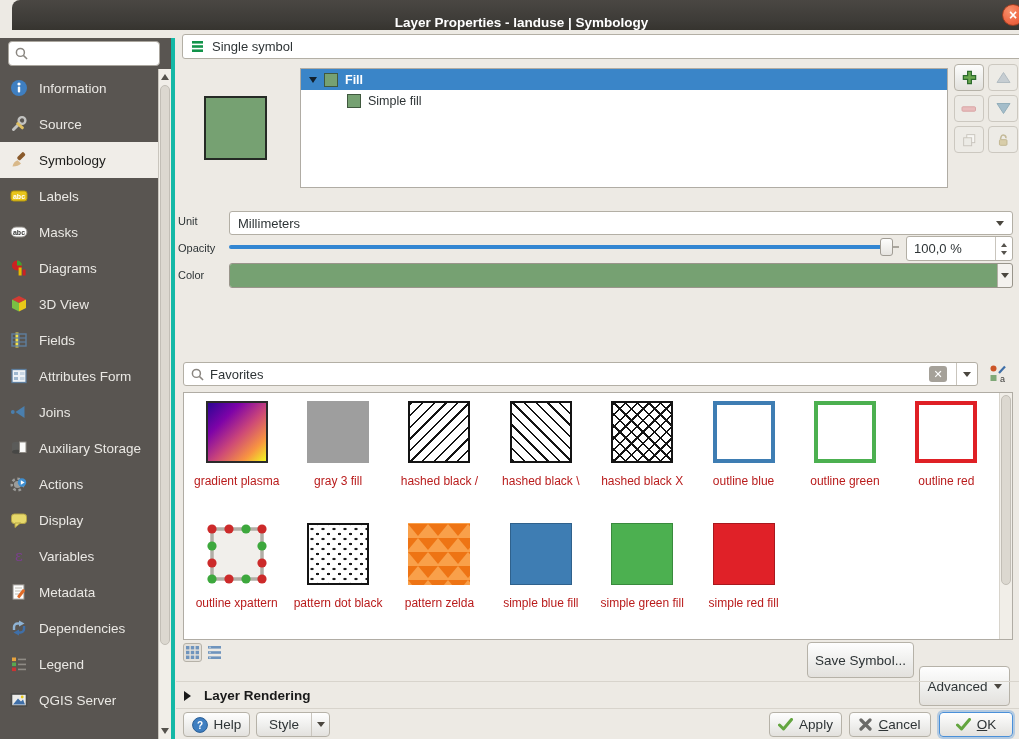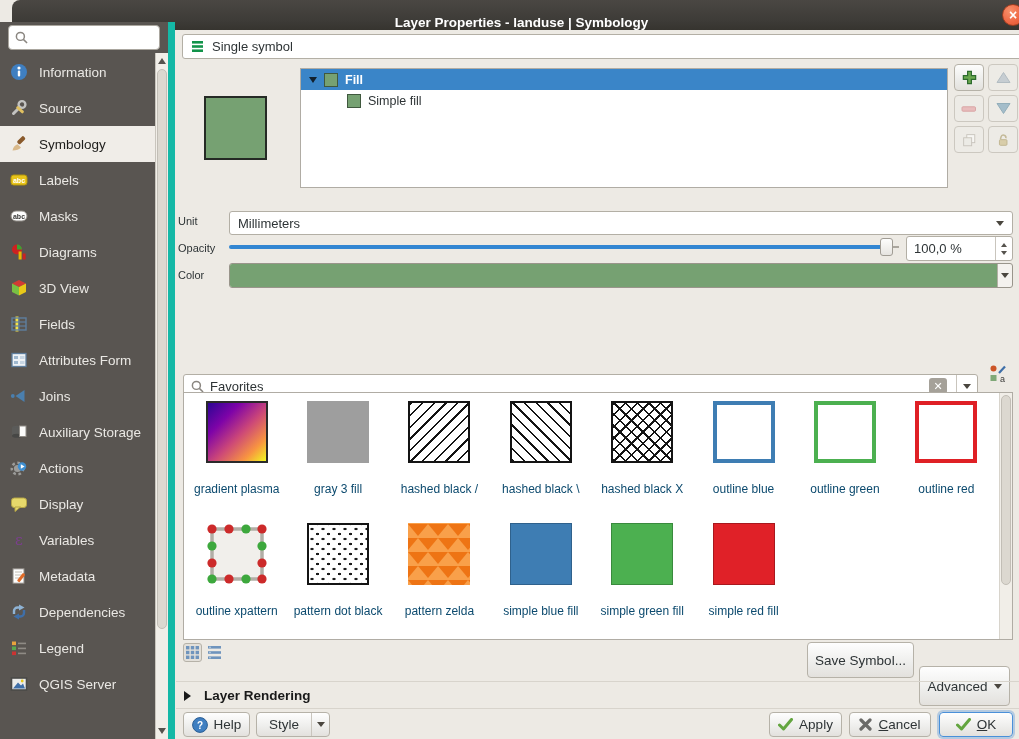--- a/index.html
+++ b/index.html
@@ -10,21 +10,21 @@
   .titlebar { position:absolute; left:12px; top:0; width:1019px; height:30px;
     background:linear-gradient(#4a4743,#3d3b37 70%,#36342f);
     border-radius:8px 8px 0 0; display:flex; align-items:flex-end; justify-content:center; }
   .titlebar .title { color:#ffffff; font-weight:bold; font-size:13.5px; }
   .close-btn { position:absolute; right:7px; top:4px; width:22px; height:22px; border-radius:50%;
     background:radial-gradient(circle at 35% 30%, #f8916b, #ee6542 62%, #d6532f);
     border:1px solid #9c3d20; color:#fff; font-size:14px; font-weight:bold;
     display:flex; align-items:center; justify-content:center; line-height:1; cursor:default; }
 
   
-  .sidebar { position:absolute; left:0; top:22px; width:175px; bottom:0; background:#595551; border-right:7px solid #14b8a6; }
+  .sidebar { position:absolute; left:0; top:38px; width:175px; bottom:0; background:#595551; border-right:4px solid #14b8a6; }
   .sb-search { position:absolute; left:8px; top:3px; width:152px; height:25px; background:#fff;
     border:1px solid #aaa69e; border-radius:4px; display:flex; align-items:center; padding:0 6px; gap:5px; }
   .sb-scroll { position:absolute; right:0; top:31px; bottom:0; width:13px; background:#f1eee8; border-left:1px solid #c9c5bd; }
   .sb-scroll .arr-up,.sb-scroll .arr-dn { position:absolute; left:2px; width:0; height:0;
     border-left:4px solid transparent; border-right:4px solid transparent; }
   .sb-scroll .arr-up { top:5px; border-bottom:6px solid #55524d; }
   .sb-scroll .arr-dn { bottom:5px; border-top:6px solid #55524d; }
   .sb-scroll .thumb { position:absolute; left:1px; top:16px; width:10px; height:560px; background:#dcd8d0; border:1px solid #c2beb6; border-radius:5px; }
   .sb-list { position:absolute; left:0; right:13px; top:32px; bottom:0; overflow:hidden; }
   .sb-item { height:36px; display:flex; align-items:center; gap:11px; padding-left:10px; color:#eae8e4; font-size:13.5px; }
@@ -64,33 +64,33 @@
   .spinbox { position:absolute; left:730px; top:206px; width:107px; height:25px; background:#fff; border:1px solid #b3afa5; border-radius:3px; display:flex; }
   .spinbox .val { flex:1; padding:4px 0 0 7px; font-size:13px; }
   .spinbox .spins { width:17px; border-left:1px solid #c9c5bd; display:flex; flex-direction:column; align-items:center; justify-content:center; gap:4px; }
   .spin-up { width:0; height:0; border-left:3.5px solid transparent; border-right:3.5px solid transparent; border-bottom:4.5px solid #55524d; }
   .spin-dn { width:0; height:0; border-left:3.5px solid transparent; border-right:3.5px solid transparent; border-top:4.5px solid #55524d; }
 
   .color-btn { position:absolute; left:53px; top:233px; width:784px; height:25px; border:1px solid #99958b; border-radius:3px; display:flex; overflow:hidden; background:#f4f2ee; }
   .color-btn .fill { flex:1; background:#76a172; }
   .color-btn .dd { width:15px; display:flex; align-items:center; justify-content:center; border-left:1px solid #b3afa5; }
 
-  .fav-search { position:absolute; left:7px; top:332px; width:795px; height:24px; background:#fff; border:1px solid #b3afa5; border-radius:3px; display:flex; align-items:center; padding-left:7px; gap:6px;margin-top:12px; }
+  .fav-search { position:absolute; left:7px; top:332px; width:795px; height:24px; background:#fff; border:1px solid #b3afa5; border-radius:3px; display:flex; align-items:center; padding-left:7px; gap:6px; }
   .fav-search .txt { flex:1; }
   .fav-clear { width:18px; height:16px; background:#a5a199; border-radius:3px; color:#fff; font-size:11px; line-height:16px; text-align:center; margin-right:3px; }
   .fav-dd { width:21px; align-self:stretch; border-left:1px solid #c9c5bd; display:flex; align-items:center; justify-content:center; }
   .style-mgr-btn { position:absolute; left:811px; top:334px; width:22px; height:21px; background:none; border:none; }
 
   .sym-panel { position:absolute; left:7px; top:362px; width:830px; height:248px; background:#fff; border:1px solid #b0aca4; }
   .sym-scroll { position:absolute; right:0; top:0; bottom:0; width:13px; background:#f1eee8; border-left:1px solid #d8d4cc; }
   .sym-scroll .thumb { position:absolute; left:1px; top:2px; width:10px; height:190px; background:#dcd8d0; border:1px solid #c2beb6; border-radius:5px; }
   .sym-grid { position:absolute; left:2px; top:8px; right:15px; bottom:2px; display:grid; grid-template-columns:repeat(8,1fr); grid-auto-rows:122px; }
   .sym-item { display:flex; flex-direction:column; align-items:center; }
   .sym-icon { width:62px; height:62px; flex:0 0 62px; }
-  .sym-label { margin-top:19px; font-size:12px; color:#0c4a6e; text-align:center; line-height:1.18; max-width:94px; }
+  .sym-label { margin-top:11px; font-size:12px; color:#b91c1c; text-align:center; line-height:1.18; max-width:94px; }
 
   .sq-plasma { background:linear-gradient(135deg,#2c0594 0%,#7e03a8 28%,#cc4778 55%,#f89441 80%,#f0f921 100%); border:2px solid #2a2a2a; }
   .sq-gray { background:#9e9e9e; }
   .sq-hash-f { border:2px solid #141414; background-color:#fff;
     background-image:repeating-linear-gradient(135deg,#141414 0 1.6px,transparent 1.6px 8.2px); }
   .sq-hash-b { border:2px solid #141414; background-color:#fff;
     background-image:repeating-linear-gradient(45deg,#141414 0 1.6px,transparent 1.6px 8.2px); }
   .sq-hash-x { border:2px solid #141414; background-color:#fff;
     background-image:repeating-linear-gradient(135deg,#141414 0 1.6px,transparent 1.6px 8.2px),
                      repeating-linear-gradient(45deg,#141414 0 1.6px,transparent 1.6px 8.2px); }

